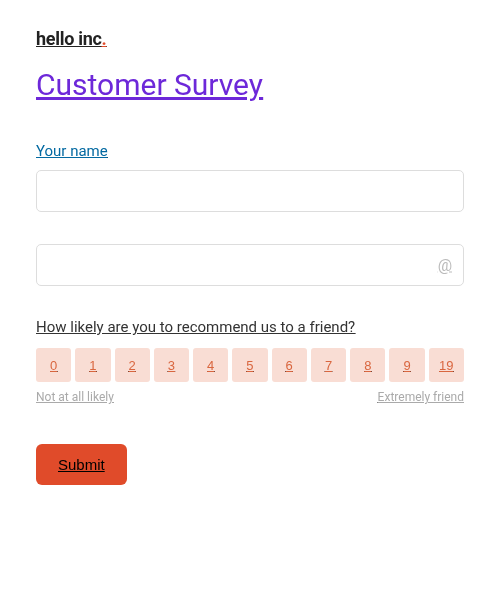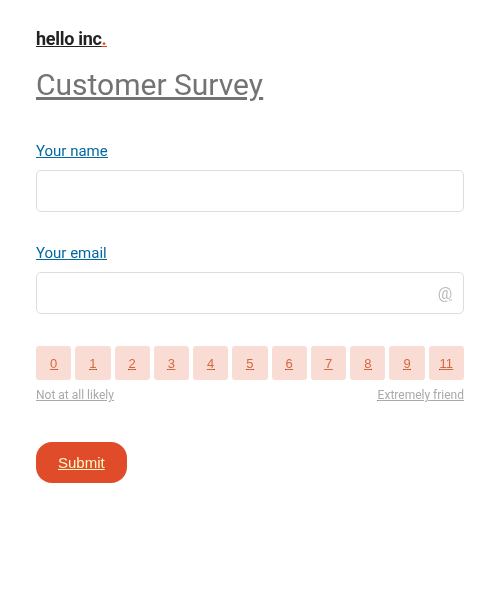--- a/index.html
+++ b/index.html
@@ -22,21 +22,21 @@
       color: #222;
       letter-spacing: -0.3px;
     }
     .logo-dot {
       color: #E04B2A;
       font-weight: 700;
     }
     .title {
       font-size: 30px;
       font-weight: 400;
-      color: #737373;
+      color: #6d28d9;
       margin-top: 18px;
       margin-bottom: 40px;
     }
     .field-group {
       margin-bottom: 32px;
     }
     .field-label {
       font-size: 15px;
       color: #0369a1;
       margin-bottom: 10px;
@@ -89,23 +89,23 @@
     }
     .nps-labels {
       display: flex;
       justify-content: space-between;
       font-size: 12px;
       color: #aaa;
       margin-bottom: 40px;
     }
     .submit-button {
       background: #E04B2A;
-      color: #fef9c3;
+      color: #000000;
       border: none;
-      border-radius: 16px;
+      border-radius: 6px;
       padding: 12px 22px;
       font-size: 15px;
       cursor: pointer;
     }
   </style>
 </head>
 <body>
 
 
 
@@ -114,40 +114,40 @@
 </div>
 
 <h1 class="title">Customer Survey</h1>
 
 <div class="field-group">
   <label class="field-label">Your name</label>
   <input type="text" class="text-input" value="" style="">
 </div>
 
 <div class="field-group">
-  <label class="field-label">Your email</label>
   <div class="email-wrapper">
     <input type="text" class="text-input" value="" style="">
     <span class="email-icon">@</span>
   </div>
 </div>
 
 <div>
+  <div class="question-label">How likely are you to recommend us to a friend?</div>
   <div class="nps-row">
     <button class="nps-button">0</button>
     <button class="nps-button">1</button>
     <button class="nps-button">2</button>
     <button class="nps-button">3</button>
     <button class="nps-button">4</button>
     <button class="nps-button">5</button>
     <button class="nps-button">6</button>
     <button class="nps-button">7</button>
     <button class="nps-button">8</button>
     <button class="nps-button">9</button>
-    <button class="nps-button">11</button>
+    <button class="nps-button">19</button>
   </div>
   <div class="nps-labels">
     <span>Not at all likely</span>
     <span>Extremely friend</span>
   </div>
 </div>
 
 <button class="submit-button">Submit</button>
 
 

